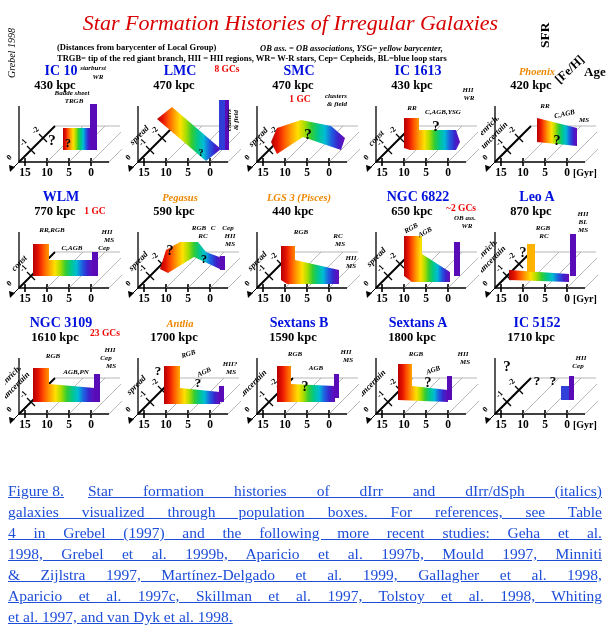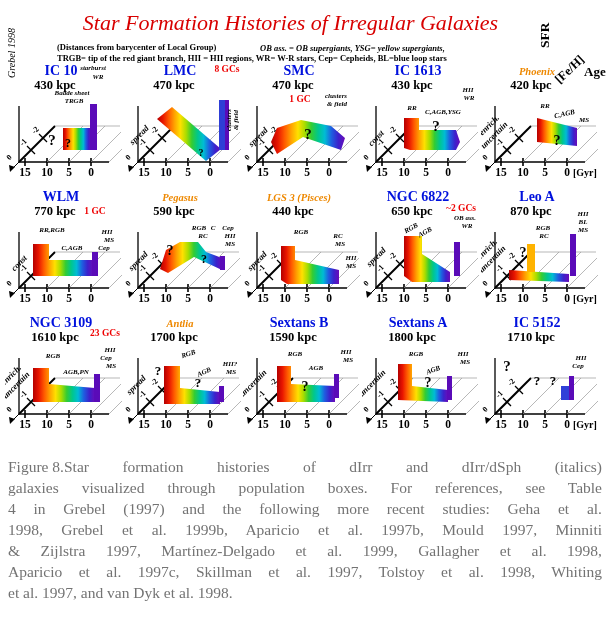--- a/index.html
+++ b/index.html
@@ -16,35 +16,35 @@
   .sub3{left:57px;top:53px;}
   .sfr{left:537px;top:48px;transform:rotate(-90deg);transform-origin:0 0;
        font-weight:bold;font-size:13.5px;}
   .feh{left:552px;top:76px;transform:rotate(-43deg);transform-origin:0 0;
        font-weight:bold;font-size:12.5px;white-space:nowrap;}
   .age{left:564px;top:64px;font-weight:bold;font-size:13px;margin-left:20px;}
   .grid{left:5px;top:62px;display:grid;grid-template-columns:repeat(5,119px);
         grid-auto-rows:126px;}
   .grid svg{display:block;}
   .grid svg text{font-family:"Liberation Serif",serif;}
-  .caption{left:8px;top:456px;width:594px;color:#737373;}
+  .caption{left:8px;top:480px;width:594px;color:#1d4ed8;text-decoration:underline;}
   .cap-line{font-size:15.5px;line-height:21px;text-align:justify;text-align-last:justify;}
   .cap-first{display:flex;}
   .cap-first .lbl{white-space:pre;}
-  .cap-first .rest{flex:1;text-align:justify;text-align-last:justify;display:block;}
+  .cap-first .rest{flex:1;margin-left:24px;text-align:justify;text-align-last:justify;display:block;}
   .cap-last{text-align-last:left;}
 </style>
 </head>
 <body>
 
 <div>
   <div class="credit abs">Grebel 1998</div>
   <div class="title abs">Star Formation Histories of Irregular Galaxies</div>
   <div class="sub sub1 abs">(Distances from barycenter of Local Group)</div>
-  <div class="sub sub2 abs">OB ass. = OB supergiants, YSG= yellow supergiants,</div>
+  <div class="sub sub2 abs">OB ass. = OB associations, YSG= yellow barycenter,</div>
   <div class="sub sub3 abs">TRGB= tip of the red giant branch, HII = HII regions, WR= W-R stars, Cep= Cepheids, BL=blue loop stars</div>
   <div class="sfr abs">SFR</div>
   <div class="feh abs">[Fe/H]</div>
   <div class="age abs">Age</div>
 
   <div class="grid abs">
       <div>
         <svg viewBox="0 0 119 126" width="119" height="126">
           <line x1="14" y1="100" x2="14" y2="44" stroke="#000" stroke-width="1.3"></line>
           <line x1="14" y1="100" x2="104" y2="100" stroke="#000" stroke-width="1.6"></line>

